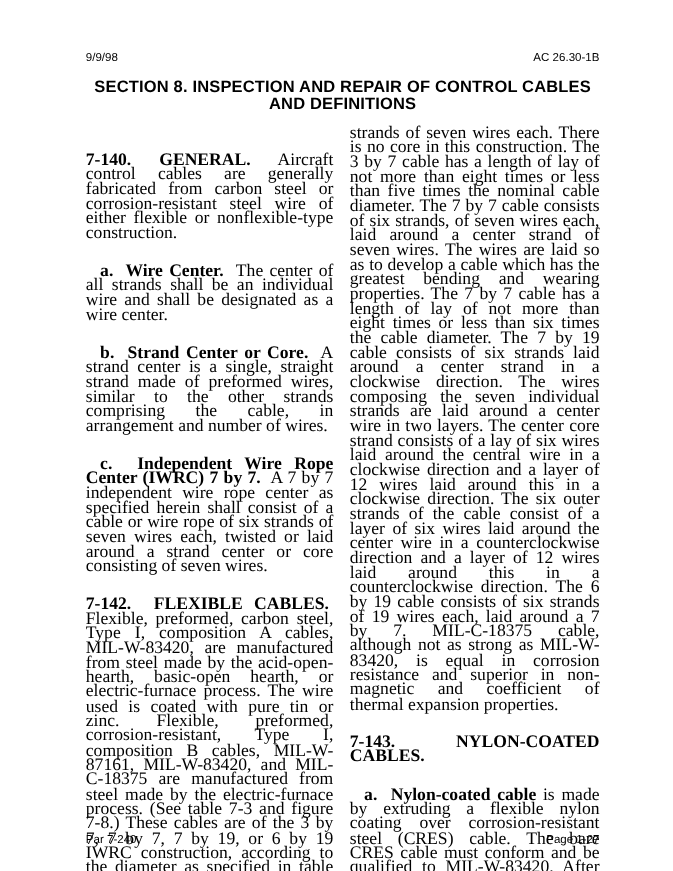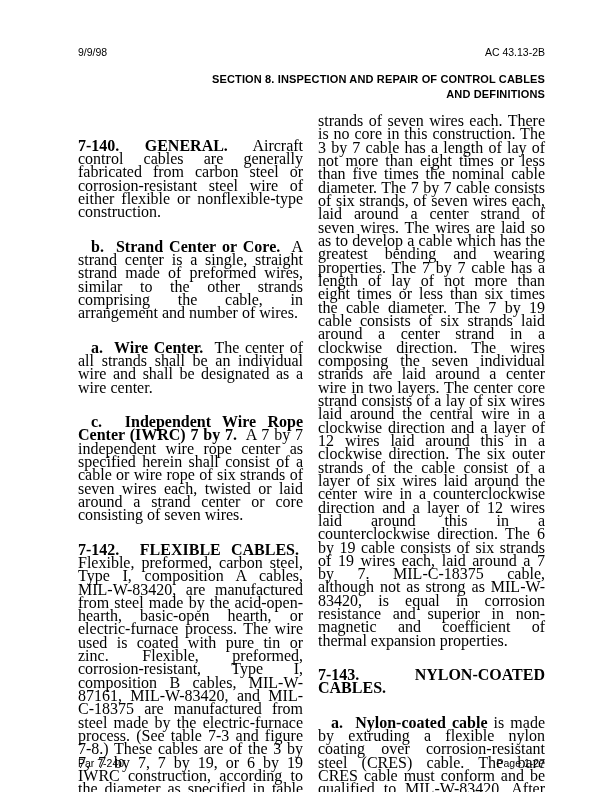--- a/index.html
+++ b/index.html
@@ -21,24 +21,24 @@
     justify-content: space-between;
     font-family: "Liberation Sans", sans-serif;
     font-size: 10.5px;
     line-height: 12px;
   }
   .section-title {
     position: absolute;
     top: 72px;
     left: 78px;
     width: 467px;
-    text-align: right;
+    text-align: center;
     font-family: "Liberation Sans", sans-serif;
     font-weight: bold;
-    font-size: 11px;
+    font-size: 15px;
     line-height: 15px;
     letter-spacing: 0.15px;
   }
   .body-columns {
     position: absolute;
     top: 114px;
     left: 78px;
     width: 467px;
     display: flex;
     justify-content: space-between;
@@ -65,34 +65,34 @@
     line-height: 12px;
   }
 </style>
 </head>
 <body>
 
 <div class="page">
 
   <div class="page-header">
     <span>9/9/98</span>
-    <span>AC 43.13-2B</span>
+    <span>AC 26.30-1B</span>
   </div>
 
   <div class="section-title">
     <div>SECTION 8.  INSPECTION AND REPAIR OF CONTROL CABLES</div>
     <div>AND DEFINITIONS</div>
   </div>
 
   <div class="body-columns">
 
     <div class="col">
       <p class="para section"><span class="lead">7-140.&nbsp; GENERAL.</span><span>&nbsp; Aircraft control cables are generally fabricated from carbon steel or corrosion-resistant steel wire of either flexible or nonflexible-type construction.</span></p>
+      <p class="para sub"><span class="lead">a.&nbsp; Wire Center.</span><span>&nbsp; The center of all strands shall be an individual wire and shall be designated as a wire center.</span></p>
       <p class="para sub"><span class="lead">b.&nbsp; Strand Center or Core.</span><span>&nbsp; A strand center is a single, straight strand made of preformed wires, similar to the other strands comprising the cable, in arrangement and number of wires.</span></p>
-      <p class="para sub"><span class="lead">a.&nbsp; Wire Center.</span><span>&nbsp; The center of all strands shall be an individual wire and shall be designated as a wire center.</span></p>
       <p class="para sub"><span class="lead">c.&nbsp; Independent Wire Rope Center (IWRC) 7 by 7.</span><span>&nbsp; A 7 by 7 independent wire rope center as specified herein shall consist of a cable or wire rope of six strands of seven wires each, twisted or laid around a strand center or core consisting of seven wires.</span></p>
       <p class="para section"><span class="lead">7-142.&nbsp; FLEXIBLE CABLES.</span><span>&nbsp; Flexible, preformed, carbon steel, Type I, composition A cables, MIL-W-83420, are manufactured from steel made by the acid-open-hearth, basic-open hearth, or electric-furnace process. The wire used is coated with pure tin or zinc. Flexible, preformed, corrosion-resistant, Type I, composition B cables, MIL-W-87161, MIL-W-83420, and MIL-C-18375 are manufactured from steel made by the electric-furnace process. (See table 7-3 and figure 7-8.) These cables are of the 3 by 7, 7 by 7, 7 by 19, or 6 by 19 IWRC construction, according to the diameter as specified in table 7-3. The 3 by 7 cable consists of three</span></p>
     </div>
 
     <div class="col col-right">
       <p class="para"><span>strands of seven wires each. There is no core in this construction. The 3 by 7 cable has a length of lay of not more than eight times or less than five times the nominal cable diameter. The 7 by 7 cable consists of six strands, of seven wires each, laid around a center strand of seven wires. The wires are laid so as to develop a cable which has the greatest bending and wearing properties. The 7 by 7 cable has a length of lay of not more than eight times or less than six times the cable diameter. The 7 by 19 cable consists of six strands laid around a center strand in a clockwise direction. The wires composing the seven individual strands are laid around a center wire in two layers. The center core strand consists of a lay of six wires laid around the central wire in a clockwise direction and a layer of 12 wires laid around this in a clockwise direction. The six outer strands of the cable consist of a layer of six wires laid around the center wire in a counterclockwise direction and a layer of 12 wires laid around this in a counterclockwise direction. The 6 by 19 cable consists of six strands of 19 wires each, laid around a 7 by 7. MIL-C-18375 cable, although not as strong as MIL-W-83420, is equal in corrosion resistance and superior in non-magnetic and coefficient of thermal expansion properties.</span></p>
       <p class="para section"><span class="lead">7-143.&nbsp; NYLON-COATED CABLES.</span></p>
       <p class="para sub"><span class="lead">a.&nbsp; Nylon-coated cable</span><span> is made by extruding a flexible nylon coating over corrosion-resistant steel (CRES) cable. The bare CRES cable must conform and be qualified to MIL-W-83420. After coating, the jacketed cable must still conform to MIL-W-83420.</span></p>
     </div>
 

